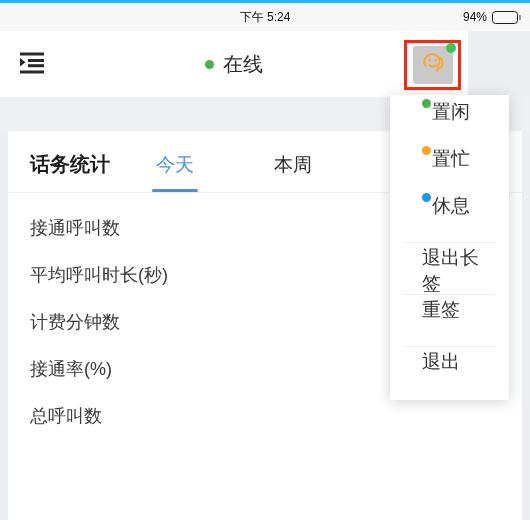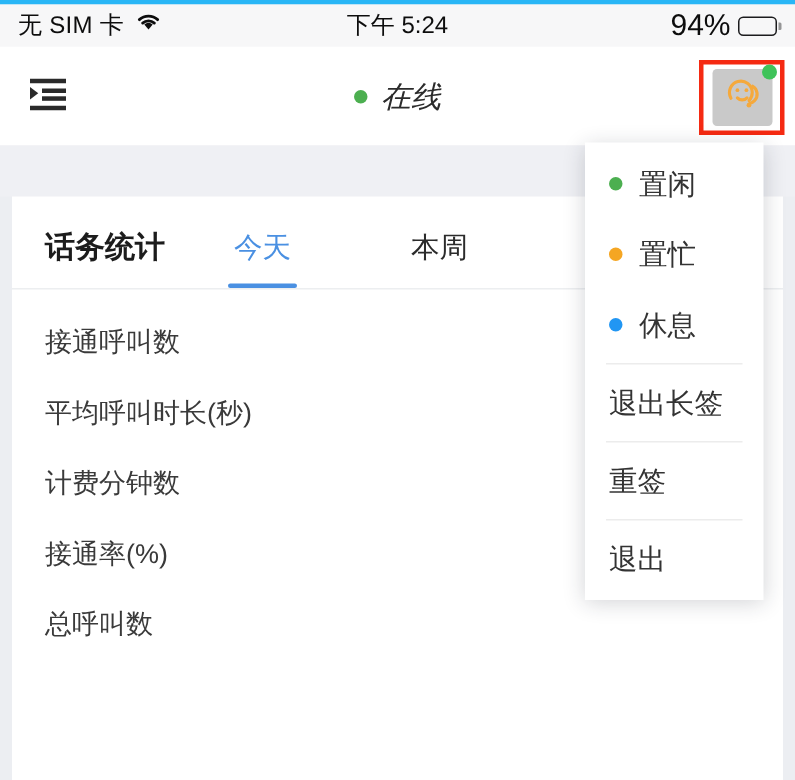--- a/index.html
+++ b/index.html
@@ -30,25 +30,25 @@
     display: flex; align-items: center;
     padding: 0 12px;
     color: #0d0d0d;
   }
   .status-left {
     display: flex; align-items: center; gap: 7px;
     font-size: 16px; letter-spacing: .2px; white-space: nowrap;
   }
   .status-center {
     position: absolute; left: 0; right: 0; text-align: center;
-    font-size: 16px; font-weight: 500; pointer-events: none;
+    font-size: 12px; font-weight: 500; pointer-events: none;
   }
   .status-right {
     margin-left: auto; display: flex; align-items: center; gap: 5px;
-    font-size: 20px; white-space: nowrap;
+    font-size: 12px; white-space: nowrap;
   }
   .wifi-icon { display: block; }
   .battery {
     position: relative;
     width: 26px; height: 13px;
     border: 1.3px solid #1c1c1e;
     border-radius: 3.5px;
     padding: 1.4px;
   }
   .battery::after {
@@ -57,23 +57,23 @@
     background: rgba(28,28,30,.45);
   }
   .battery-fill {
     height: 100%; width: 94%;
     background: #1c1c1e; border-radius: 1.6px;
   }
 
   
   .nav-bar {
     position: absolute; top: 31px; left: 0;
-    width: 530px; height: 66px;
-    background: #ffffff;
-    display: flex; align-items: center; font-style: italic;
+    width: 468px; height: 66px;
+    background: #ffffff;
+    display: flex; align-items: center;
   }
   .menu-btn {
     width: 64px; height: 66px;
     display: flex; align-items: center; justify-content: center;
     cursor: pointer;
   }
   .nav-status {
     position: absolute; left: 0; right: 0;
     display: flex; align-items: center; justify-content: center; gap: 9px;
     pointer-events: none;
@@ -154,49 +154,40 @@
   
   .dropdown {
     position: absolute; top: 95px; left: 390px;
     width: 119px;
     background: #ffffff;
     box-shadow: 0 2px 14px rgba(30,35,50,.20);
     padding: 4px 0 4px 0;
     z-index: 20;
   }
   .menu-item {
-    display: flex; align-items: center; gap: 11px;
+    display: flex; align-items: flex-start; gap: 1px;
     height: 47px;
     padding: 0 16px;
     font-size: 19px; color: #333333;
     cursor: pointer;
+    margin-left: 16px;
   }
   .menu-divider {
     height: 1px; background: #ececec;
     margin: 2px 14px;
   }
 </style>
 </head>
 <body>
 
 <div id="app">
 
   <div class="top-bar-accent"></div>
 
   <div class="status-bar">
-    <div class="status-left">
-      <span>无 SIM 卡</span>
-      <span class="wifi-icon">
-        <svg width="18" height="13" viewBox="0 0 18 13">
-          <path d="M9 11.6 L6.2 8.3 a4.4 4.4 0 0 1 5.6 0 Z" fill="#0d0d0d"></path>
-          <path d="M2.9 5.1 a9 9 0 0 1 12.2 0" stroke="#0d0d0d" stroke-width="1.9" fill="none" stroke-linecap="round"></path>
-          <path d="M5.1 7.4 a5.8 5.8 0 0 1 7.8 0" stroke="#0d0d0d" stroke-width="1.9" fill="none" stroke-linecap="round"></path>
-        </svg>
-      </span>
-    </div>
     <div class="status-center">下午 5:24</div>
     <div class="status-right">
       <span>94%</span>
       <span class="battery">
         <span class="battery-fill" style="width: 94%;"></span>
       </span>
     </div>
   </div>
 
   <div class="nav-bar">

